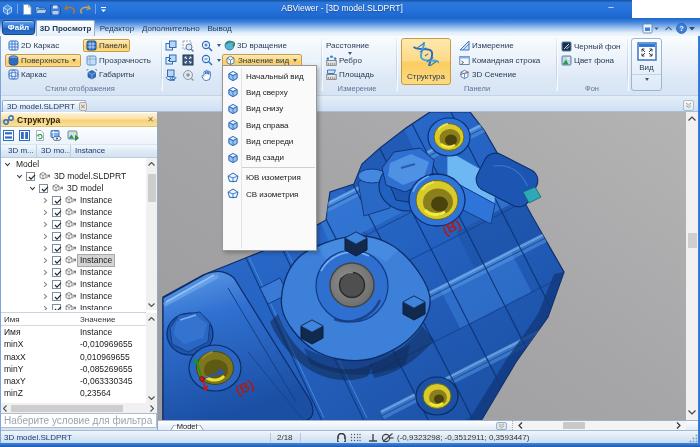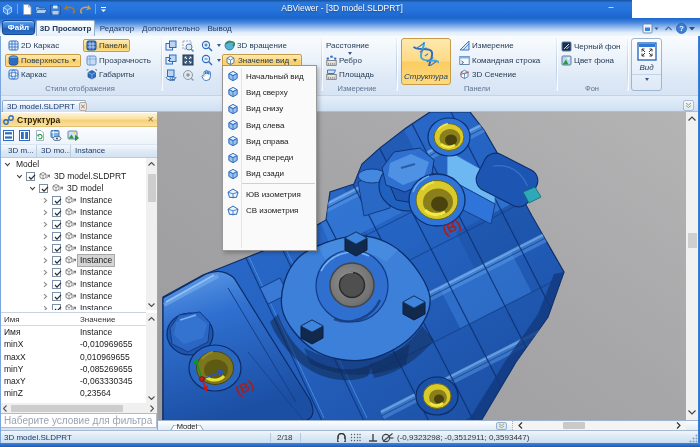--- a/index.html
+++ b/index.html
@@ -35,21 +35,21 @@
 
 #ribbon { left:0; top:36px; width:700px; height:60px;
   background:linear-gradient(180deg,#f9fcfe 0%,#e9f1fa 45%,#dce8f6 75%,#d7e4f4 100%);
   border-bottom:1px solid #c3d4e9; }
 .gsep { position:absolute; top:2px; width:1px; height:53px; background:linear-gradient(180deg,#eaf1f9,#c5d4e7 40%,#c5d4e7 70%,#eaf1f9); }
 .gsep:after { content:""; position:absolute; left:1px; top:0; width:1px; height:100%; background:rgba(255,255,255,.8); }
 .glabel { position:absolute; top:48px; font-size:7.5px; color:#5f7491; text-align:center; white-space:nowrap; }
 .rbtn { position:absolute; height:13px; display:flex; align-items:center; gap:2px; font-size:8px; color:#243a55; white-space:nowrap; padding:0 2px; border-radius:2px; }
 .rbtn.hl { background:linear-gradient(180deg,#fee9b0 0%,#fdda85 48%,#fbcd62 52%,#fdd97f 100%); border:1px solid #c79b46; box-shadow:inset 0 0 1px #fff; }
 .dar { width:0; height:0; border-left:2.5px solid transparent; border-right:2.5px solid transparent; border-top:3px solid #3c5a7c; margin-left:2px; }
-.bigbtn { position:absolute; display:flex; flex-direction:column; align-items:center; border-radius:3px; font-size:8px; color:#243a55;font-style:italic; }
+.bigbtn { position:absolute; display:flex; flex-direction:column; align-items:center; border-radius:3px; font-size:8px; color:#243a55; }
 #btn-structure { left:401px; top:2px; width:50px; height:47px;
   background:linear-gradient(180deg,#fee9b0 0%,#fdda85 48%,#fbcd62 52%,#fdd97f 100%);
   border:1px solid #c79b46; justify-content:flex-end; padding-bottom:3px; }
 #btn-structure svg { position:absolute; top:3px; left:50%; transform:translateX(-50%); }
 #btn-view { left:631px; top:2px; width:31px; height:53px; background:linear-gradient(180deg,#fdfeff,#e8f0fa 60%,#dde9f6);
   border:1px solid #9db6d6; justify-content:flex-start; padding-top:3px; }
 #btn-view .dar { margin:3px 0 0 0; }
 #btn-view .vlbl { margin-top:2px; }
 #btn-view .vdiv { width:100%; height:1px; background:#c3d4e9; margin-top:2px; }
 
@@ -1056,28 +1056,20 @@
 
       <div class="mitem">
         <svg width="12" height="12" viewBox="0 0 12 12">
           <path d="M2 3.6 L6 1.4 L10 3.6 L10 8.4 L6 10.6 L2 8.4 Z" fill="#eaf3fc" stroke="#2d6cc0" stroke-width="1"></path>
           <path d="M2 3.6 L6 5.6 L10 3.6 L10 8.4 L6 10.6 L2 8.4 Z" fill="#9cc2ee" stroke="#2d6cc0" stroke-width=".8"></path>
           <path d="M2 3.6 L6 5.6 L10 3.6 M6 5.6 V10.6" fill="none" stroke="#2d6cc0" stroke-width=".8"></path>
         </svg>
         <span class="ml">Вид снизу</span>
       </div>
 
-      <div class="mitem">
-        <svg width="12" height="12" viewBox="0 0 12 12">
-          <path d="M2 3.6 L6 1.4 L10 3.6 L10 8.4 L6 10.6 L2 8.4 Z" fill="#eaf3fc" stroke="#2d6cc0" stroke-width="1"></path>
-          <path d="M2 3.6 L6 5.6 L10 3.6 L10 8.4 L6 10.6 L2 8.4 Z" fill="#9cc2ee" stroke="#2d6cc0" stroke-width=".8"></path>
-          <path d="M2 3.6 L6 5.6 L10 3.6 M6 5.6 V10.6" fill="none" stroke="#2d6cc0" stroke-width=".8"></path>
-        </svg>
-        <span class="ml">Вид слева</span>
-      </div>
 
       <div class="mitem">
         <svg width="12" height="12" viewBox="0 0 12 12">
           <path d="M2 3.6 L6 1.4 L10 3.6 L10 8.4 L6 10.6 L2 8.4 Z" fill="#eaf3fc" stroke="#2d6cc0" stroke-width="1"></path>
           <path d="M2 3.6 L6 5.6 L10 3.6 L10 8.4 L6 10.6 L2 8.4 Z" fill="#9cc2ee" stroke="#2d6cc0" stroke-width=".8"></path>
           <path d="M2 3.6 L6 5.6 L10 3.6 M6 5.6 V10.6" fill="none" stroke="#2d6cc0" stroke-width=".8"></path>
         </svg>
         <span class="ml">Вид справа</span>
       </div>
 

